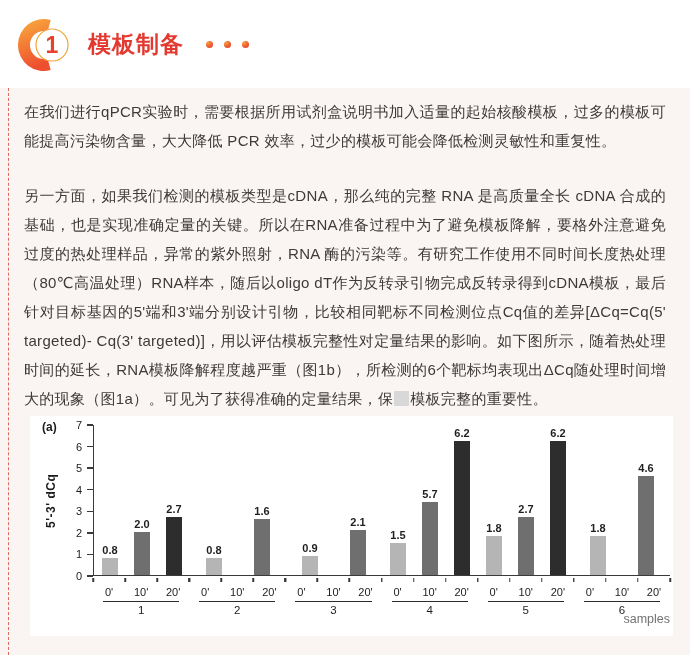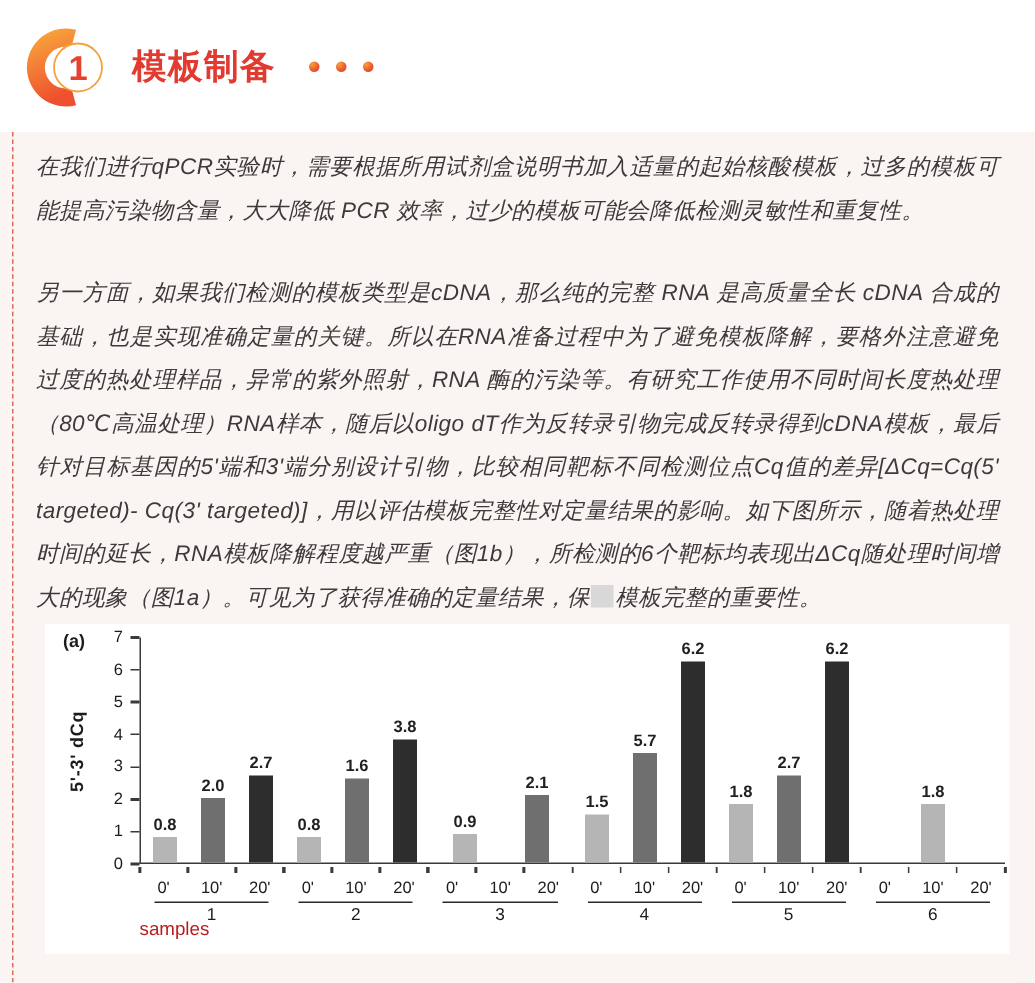--- a/index.html
+++ b/index.html
@@ -45,21 +45,20 @@
     width: 0;
     border-left: 1px dashed #dd6a5e;
   }
   .content p {
     margin: 0 24px;
     font-size: 15px;
     line-height: 29px;
     color: #3e3a39;
     text-align: justify;
     letter-spacing: 0.3px;
-    font-style: italic;
   }
   .para-2 { margin-top: 26px !important; }
   .redact {
     display: inline-block;
     width: 15px; height: 15px;
     background: #d8d8d8;
     vertical-align: -2px;
     margin: 0 1px;
   }
 
@@ -123,21 +122,21 @@
     position: absolute; top: 0;
     width: 1.5px; height: 4px; background: #3a3a3a;
     transform: translateX(-50%);
   }
   .tlabels { display: flex; margin-top: 3px; }
   .tlabels span { flex: 1; text-align: center; font-size: 11px; color: #1c1c1c; }
   .gline { border-top: 1.5px solid #2b2b2b; margin: 3px 10px 2px; }
   .gnum { text-align: center; font-size: 11.5px; color: #1c1c1c; }
   .xlabel {
     position: absolute; left: 63px; top: 196px; width: 577px;
-    text-align: left; font-size: 12.5px; color: #b91c1c;
+    text-align: right; font-size: 12.5px; color: #737373;
   }
 </style>
 </head>
 <body>
 
 <div class="header">
   <svg class="badge" viewBox="0 0 64 64">
     <defs>
       <linearGradient id="arcg" x1="0" y1="0" x2="0.25" y2="1">
         <stop offset="0" stop-color="#f9ae3d"></stop>
@@ -217,24 +216,20 @@
         </div>
         <div class="group">
           <div class="slot">
             <div class="bar-value">0.8</div>
             <div class="bar" style="height: 17.2571px; background: rgb(181, 181, 181);"></div>
           </div>
           <div class="slot">
             <div class="bar-value">1.6</div>
             <div class="bar" style="height: 56.0857px; background: rgb(111, 111, 111);"></div>
           </div>
-          <div class="slot">
-            <div class="bar-value">3.8</div>
-            <div class="bar" style="height: 81.9714px; background: rgb(45, 45, 45);"></div>
-          </div>
         </div>
         <div class="group">
           <div class="slot">
             <div class="bar-value">0.9</div>
             <div class="bar" style="height: 19.4143px; background: rgb(181, 181, 181);"></div>
           </div>
           <div class="slot">
             <div class="bar-value">2.1</div>
             <div class="bar" style="height: 45.3px; background: rgb(111, 111, 111);"></div>
           </div>
@@ -264,20 +259,24 @@
           </div>
           <div class="slot">
             <div class="bar-value">6.2</div>
             <div class="bar" style="height: 133.743px; background: rgb(45, 45, 45);"></div>
           </div>
         </div>
         <div class="group">
           <div class="slot">
             <div class="bar-value">1.8</div>
             <div class="bar" style="height: 38.8286px; background: rgb(181, 181, 181);"></div>
+          </div>
+          <div class="slot">
+            <div class="bar-value">4.6</div>
+            <div class="bar" style="height: 99.2286px; background: rgb(111, 111, 111);"></div>
           </div>
         </div>
       </div>
     <div class="xfooter">
         <div class="gfoot">
           <div class="btick" style="left: 0%;"></div>
           <div class="btick" style="left: 33.333%;"></div>
           <div class="btick" style="left: 66.667%;"></div>
           <div class="btick" style="left: 100%;"></div>
           <div class="tlabels">

